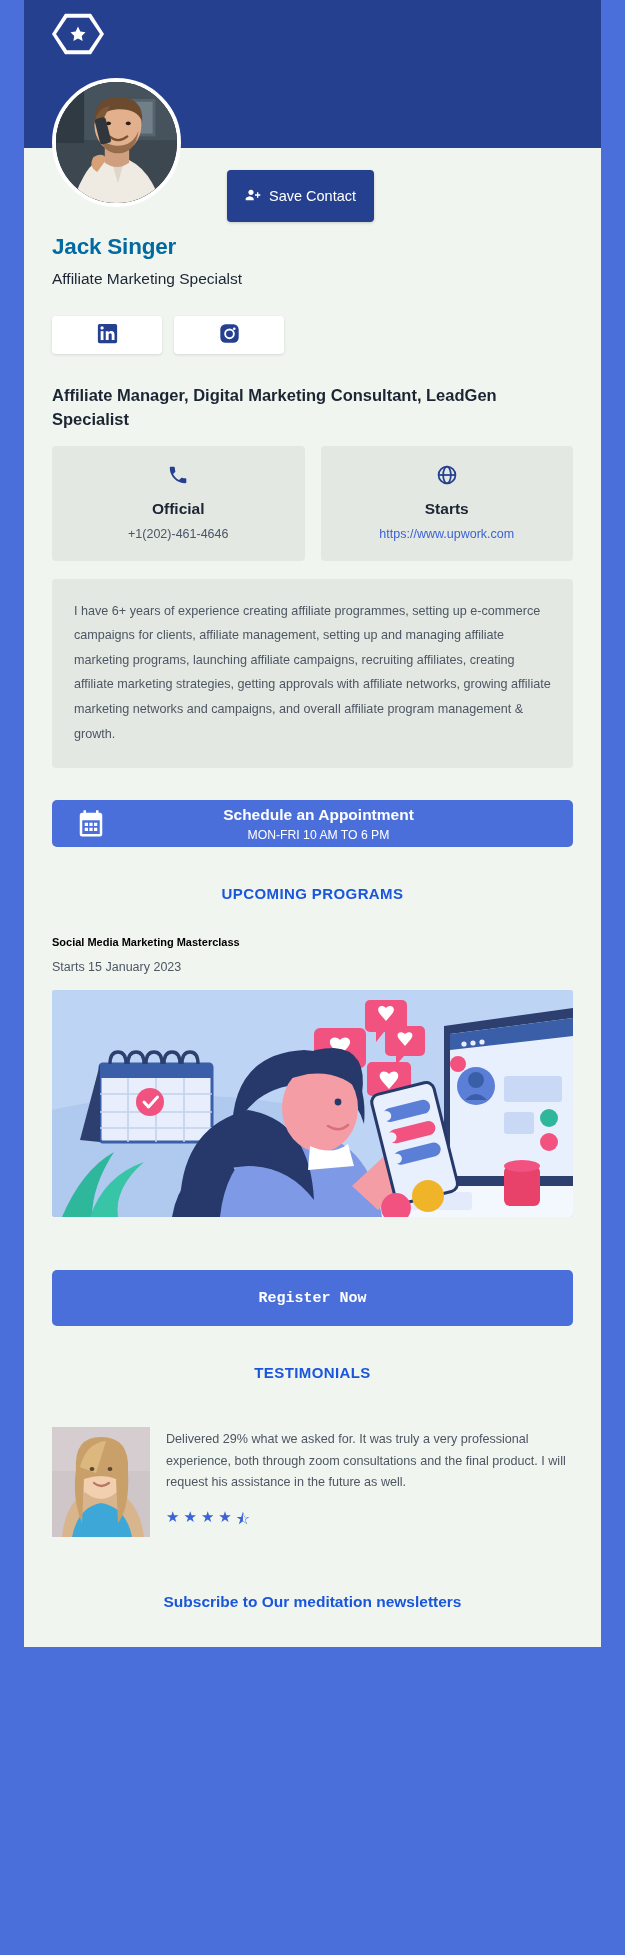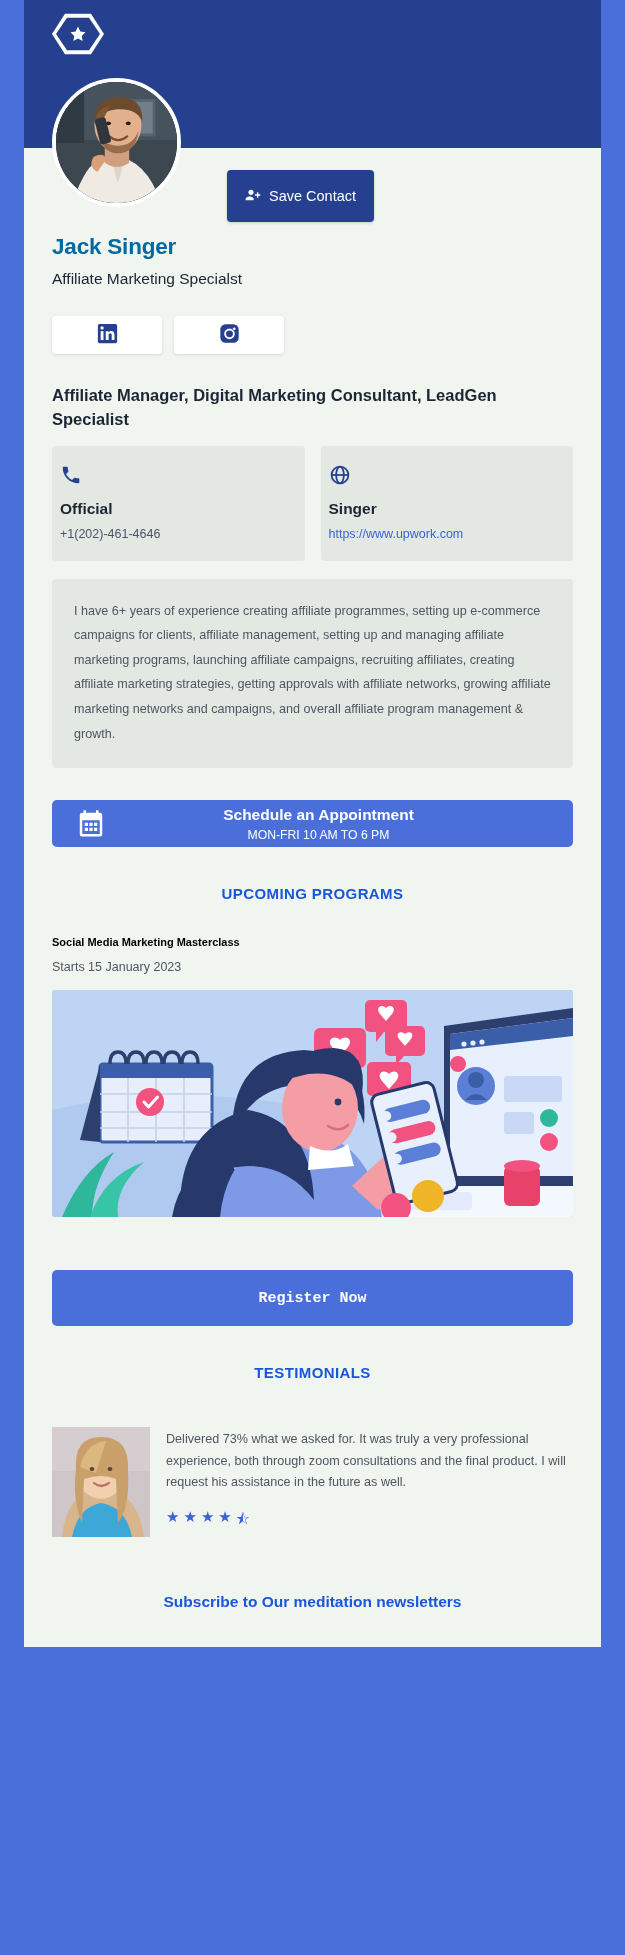--- a/index.html
+++ b/index.html
@@ -130,20 +130,21 @@
   .contact-row {
     display: flex;
     gap: 16px;
     padding: 14px 28px 0 28px;
   }
   .contact-card {
     flex: 1;
     background: #e4e8e3;
     border-radius: 4px;
     padding: 18px 8px 20px 8px;
+    text-align: center;
   }
   .contact-card .ic { height: 24px; margin-bottom: 12px; }
   .contact-card .ic svg { width: 22px; height: 22px; }
   .contact-title {
     font-size: 15.5px;
     font-weight: bold;
     color: #1b2533;
     margin-bottom: 9px;
   }
   .contact-value {
@@ -382,21 +383,21 @@
       <div class="contact-value">+1(202)-461-4646</div>
     </div>
     <div class="contact-card">
       <div class="ic">
         <svg viewBox="0 0 24 24" aria-hidden="true">
           <circle cx="12" cy="12" r="9.2" fill="none" stroke="#25408f" stroke-width="1.9"></circle>
           <ellipse cx="12" cy="12" rx="4.2" ry="9.2" fill="none" stroke="#25408f" stroke-width="1.9"></ellipse>
           <line x1="2.8" y1="12" x2="21.2" y2="12" stroke="#25408f" stroke-width="1.9"></line>
         </svg>
       </div>
-      <div class="contact-title">Singer</div>
+      <div class="contact-title">Starts</div>
       <div class="contact-value link">https://www.upwork.com</div>
     </div>
   </div>
 
   <div class="bio">I have 6+ years of experience creating affiliate programmes, setting up e-commerce campaigns for clients, affiliate management, setting up and managing affiliate marketing programs, launching affiliate campaigns, recruiting affiliates, creating affiliate marketing strategies, getting approvals with affiliate networks, growing affiliate marketing networks and campaigns, and overall affiliate program management &amp; growth.</div>
 
   <div class="appointment">
     <span class="cal">
       <svg viewBox="0 0 24 24" aria-hidden="true">
         <path d="M19 3h-1V1h-2v2H8V1H6v2H5a2 2 0 0 0-2 2v15a2 2 0 0 0 2 2h14a2 2 0 0 0 2-2V5a2 2 0 0 0-2-2zm0 17H5V9h14v11z"></path>
@@ -532,21 +533,21 @@
         <path d="M20 110 Q26 80 49 76 Q74 80 80 110 Z" fill="#3da8d8"></path>
         <ellipse cx="49" cy="44" rx="24" ry="28" fill="#f2cfae"></ellipse>
         <path d="M24 42 Q22 10 49 10 Q78 10 76 44 Q78 80 66 96 L64 52 Q50 46 32 52 L30 96 Q20 72 24 42Z" fill="#c9a06a"></path>
         <path d="M28 40 Q34 16 54 14 L44 46 Z" fill="#dcb87f"></path>
         <ellipse cx="40" cy="42" rx="2.4" ry="1.9" fill="#5b4430"></ellipse>
         <ellipse cx="58" cy="42" rx="2.4" ry="1.9" fill="#5b4430"></ellipse>
         <path d="M42 56 q7 6 15 0" stroke="#b9755f" stroke-width="2.2" fill="none" stroke-linecap="round"></path>
       </svg>
     </div>
     <div class="testimonial-body">
-      <div class="testimonial-text">Delivered 73% what we asked for. It was truly a very professional experience, both through zoom consultations and the final product. I will request his assistance in the future as well.</div>
+      <div class="testimonial-text">Delivered 29% what we asked for. It was truly a very professional experience, both through zoom consultations and the final product. I will request his assistance in the future as well.</div>
       <div class="stars">
         <span>★</span>
         <span>★</span>
         <span>★</span>
         <span>★</span>
         <span>⯪</span>
       </div>
     </div>
   </div>
 

